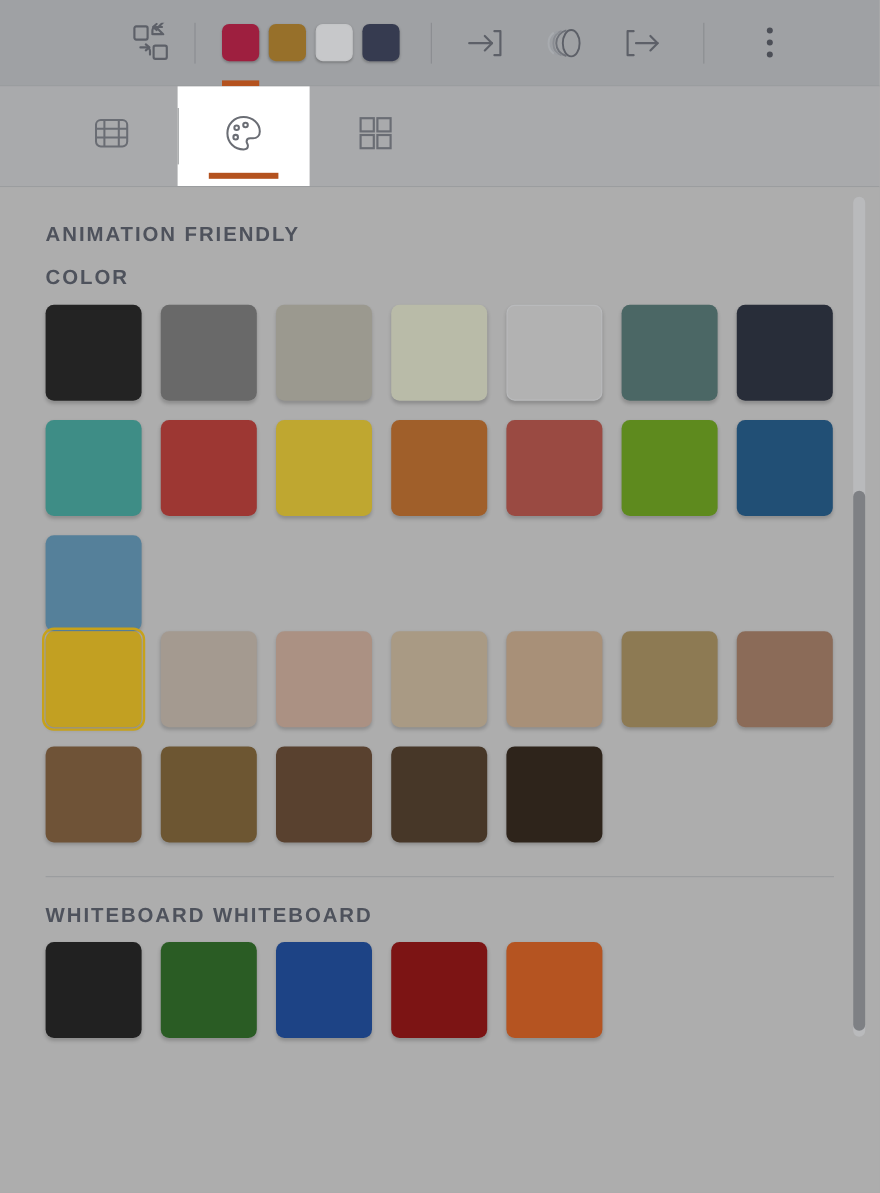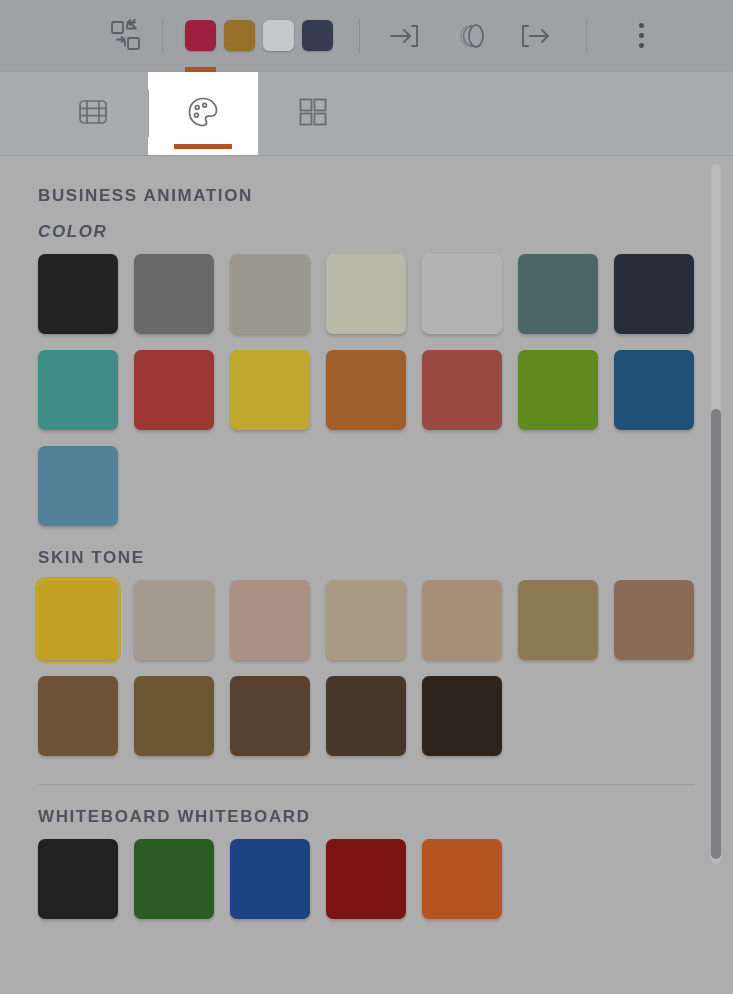--- a/index.html
+++ b/index.html
@@ -246,42 +246,41 @@
         <rect x="5.5" y="19.5" width="11" height="11"></rect>
         <rect x="19.5" y="19.5" width="11" height="11"></rect>
       </svg>
     </span>
   </div>
 </div>
 
 <div class="panel">
   <div class="panel-inner">
 
-    <div class="section-title">BUSINESS ANIMATION</div>
-
-    <div class="group-title" style="padding-top:8px;font-style:italic;">COLOR</div>
+    <div class="section-title">ANIMATION FRIENDLY</div>
+
+    <div class="group-title" style="padding-top:8px;">COLOR</div>
     <div class="grid">
       <div class="sw" style="background:#232323"></div>
       <div class="sw" style="background:#696969"></div>
       <div class="sw" style="background:#9b998f"></div>
       <div class="sw" style="background:#b9bba8"></div>
       <div class="sw bordered" style="background:#b2b2b2"></div>
       <div class="sw" style="background:#4b6765"></div>
       <div class="sw" style="background:#282d39"></div>
       <div class="sw" style="background:#3e8d86"></div>
       <div class="sw" style="background:#9d3733"></div>
       <div class="sw" style="background:#bfa730"></div>
       <div class="sw" style="background:#a05f2a"></div>
       <div class="sw" style="background:#9a4a42"></div>
       <div class="sw" style="background:#5e8a1e"></div>
       <div class="sw" style="background:#214f75"></div>
       <div class="sw" style="background:#55809a"></div>
     </div>
 
-    <div class="group-title">SKIN TONE</div>
     <div class="grid">
       <div class="sw selected" style="background:#c2a022"></div>
       <div class="sw" style="background:#a49a90"></div>
       <div class="sw" style="background:#ab9183"></div>
       <div class="sw" style="background:#a99a84"></div>
       <div class="sw" style="background:#a89078"></div>
       <div class="sw" style="background:#8d7a53"></div>
       <div class="sw" style="background:#8b6b58"></div>
       <div class="sw" style="background:#6f5337"></div>
       <div class="sw" style="background:#6d5632"></div>

